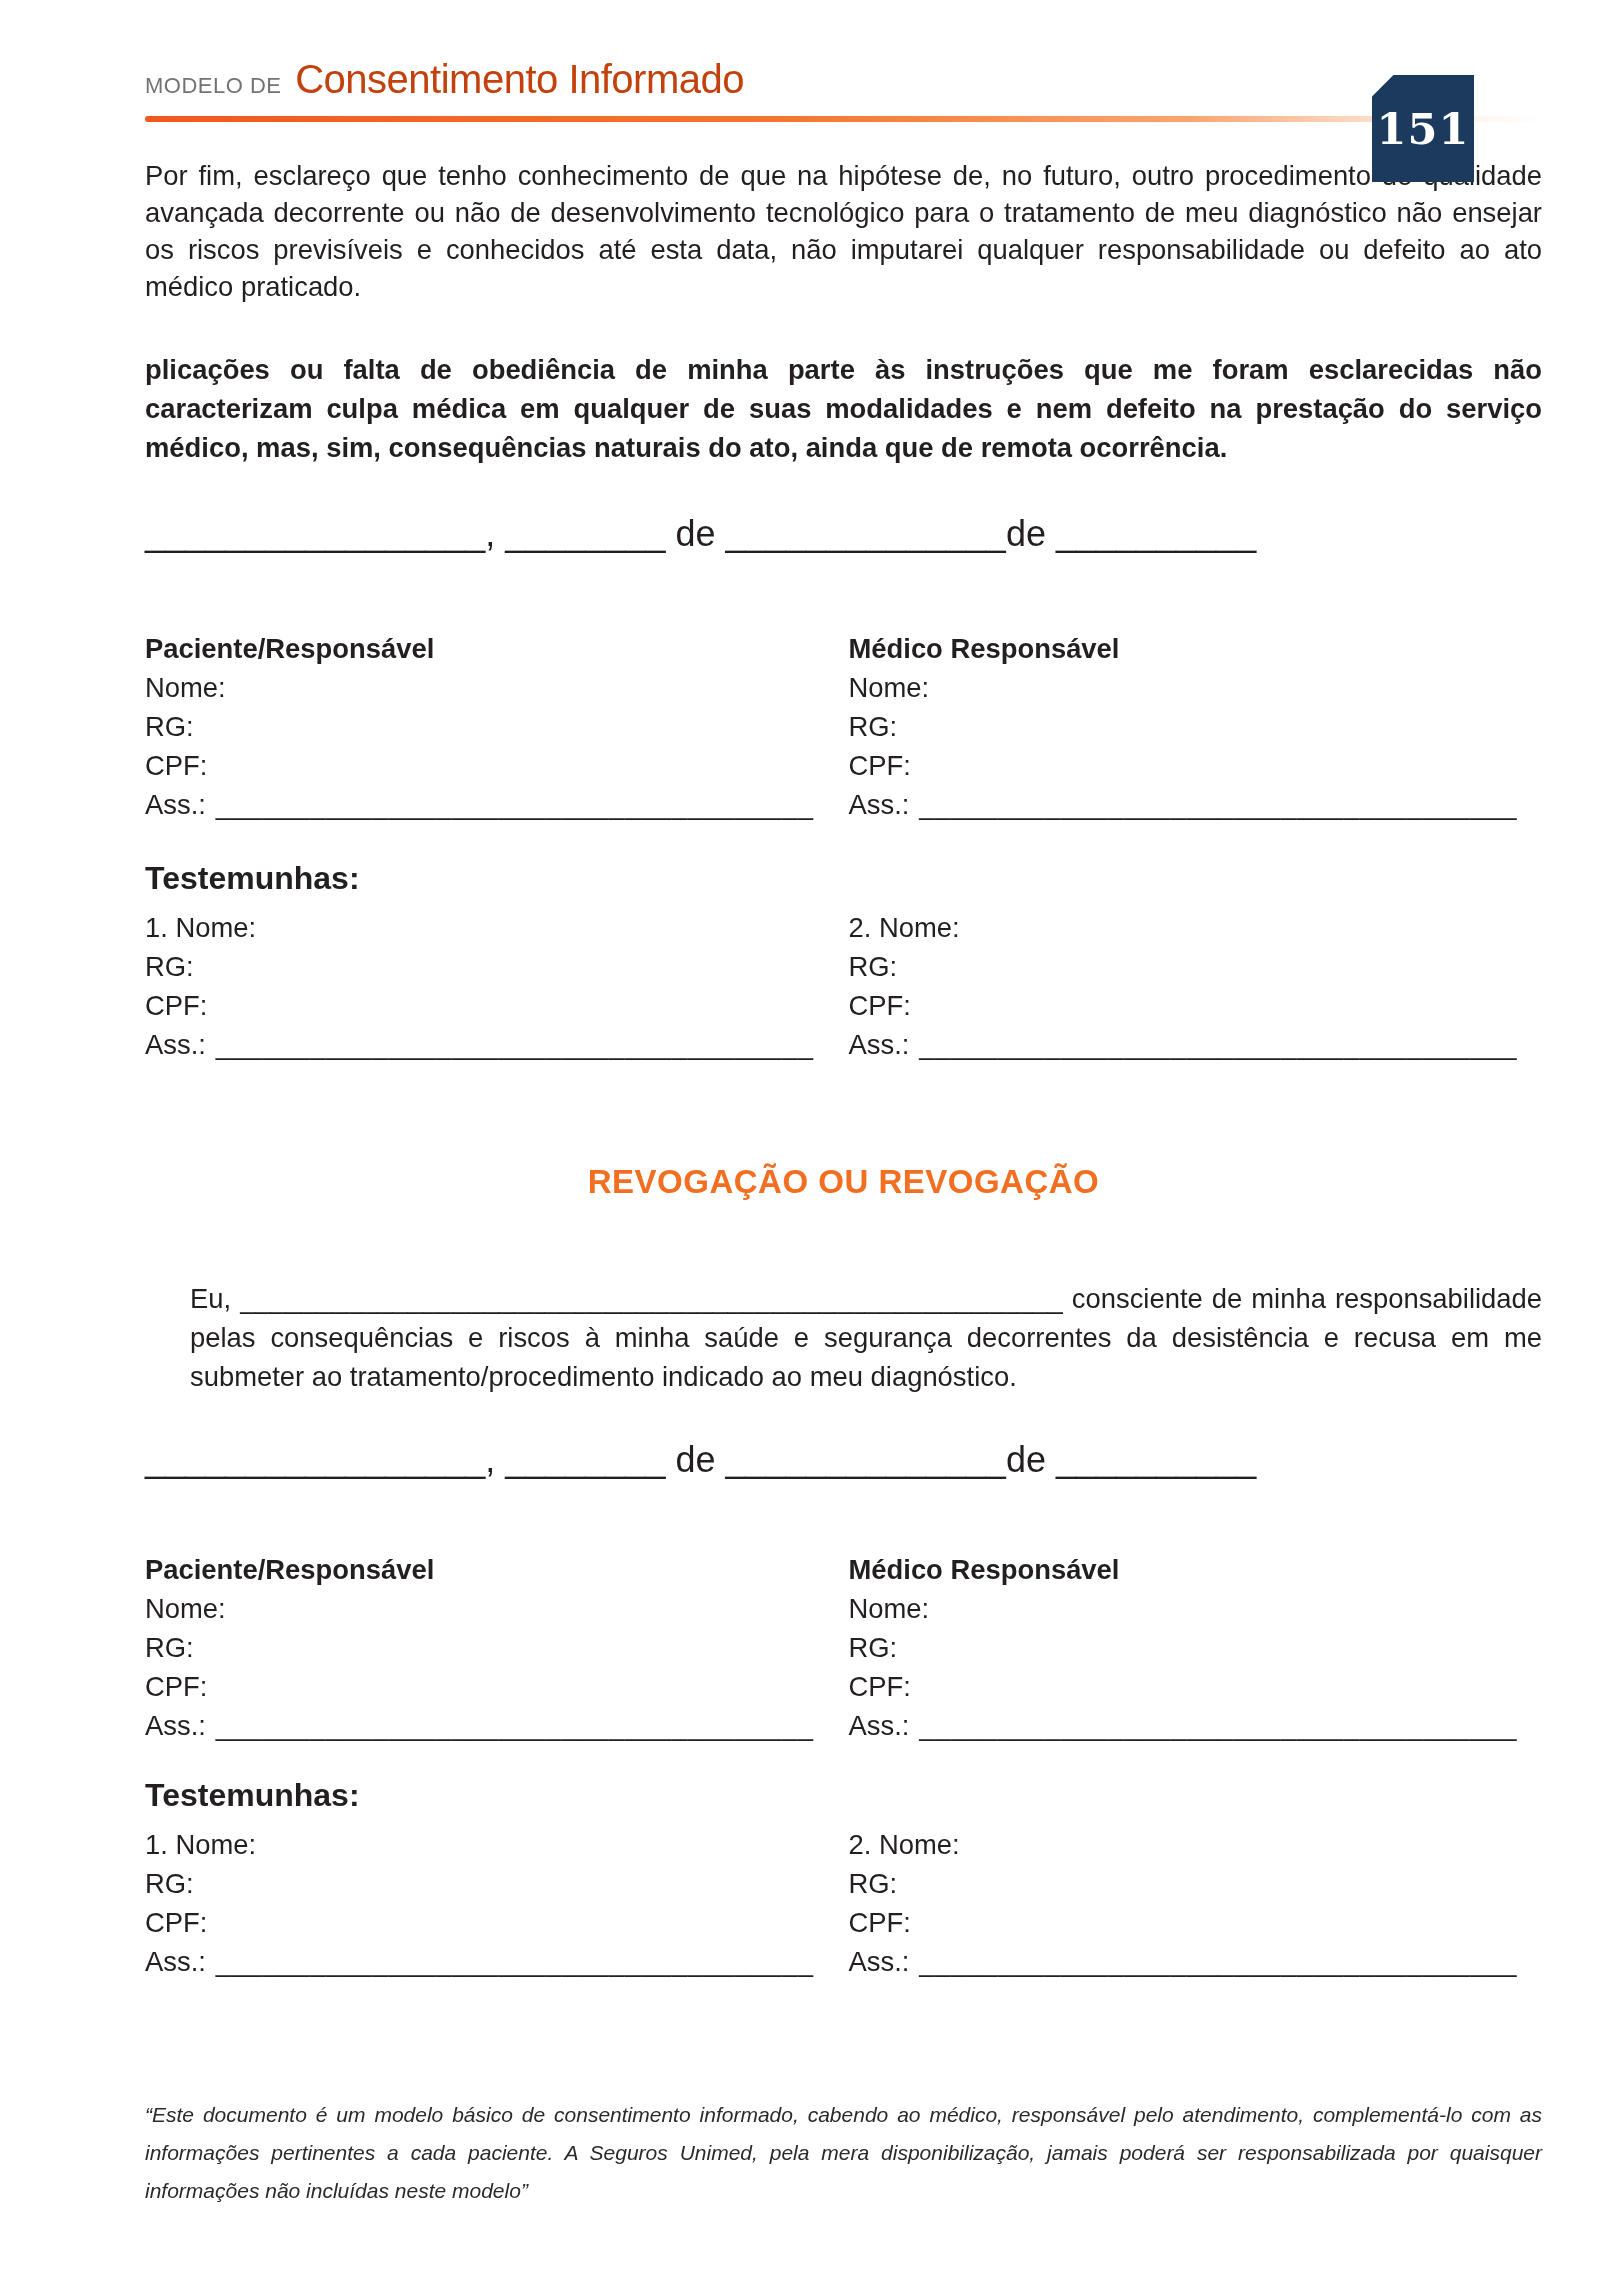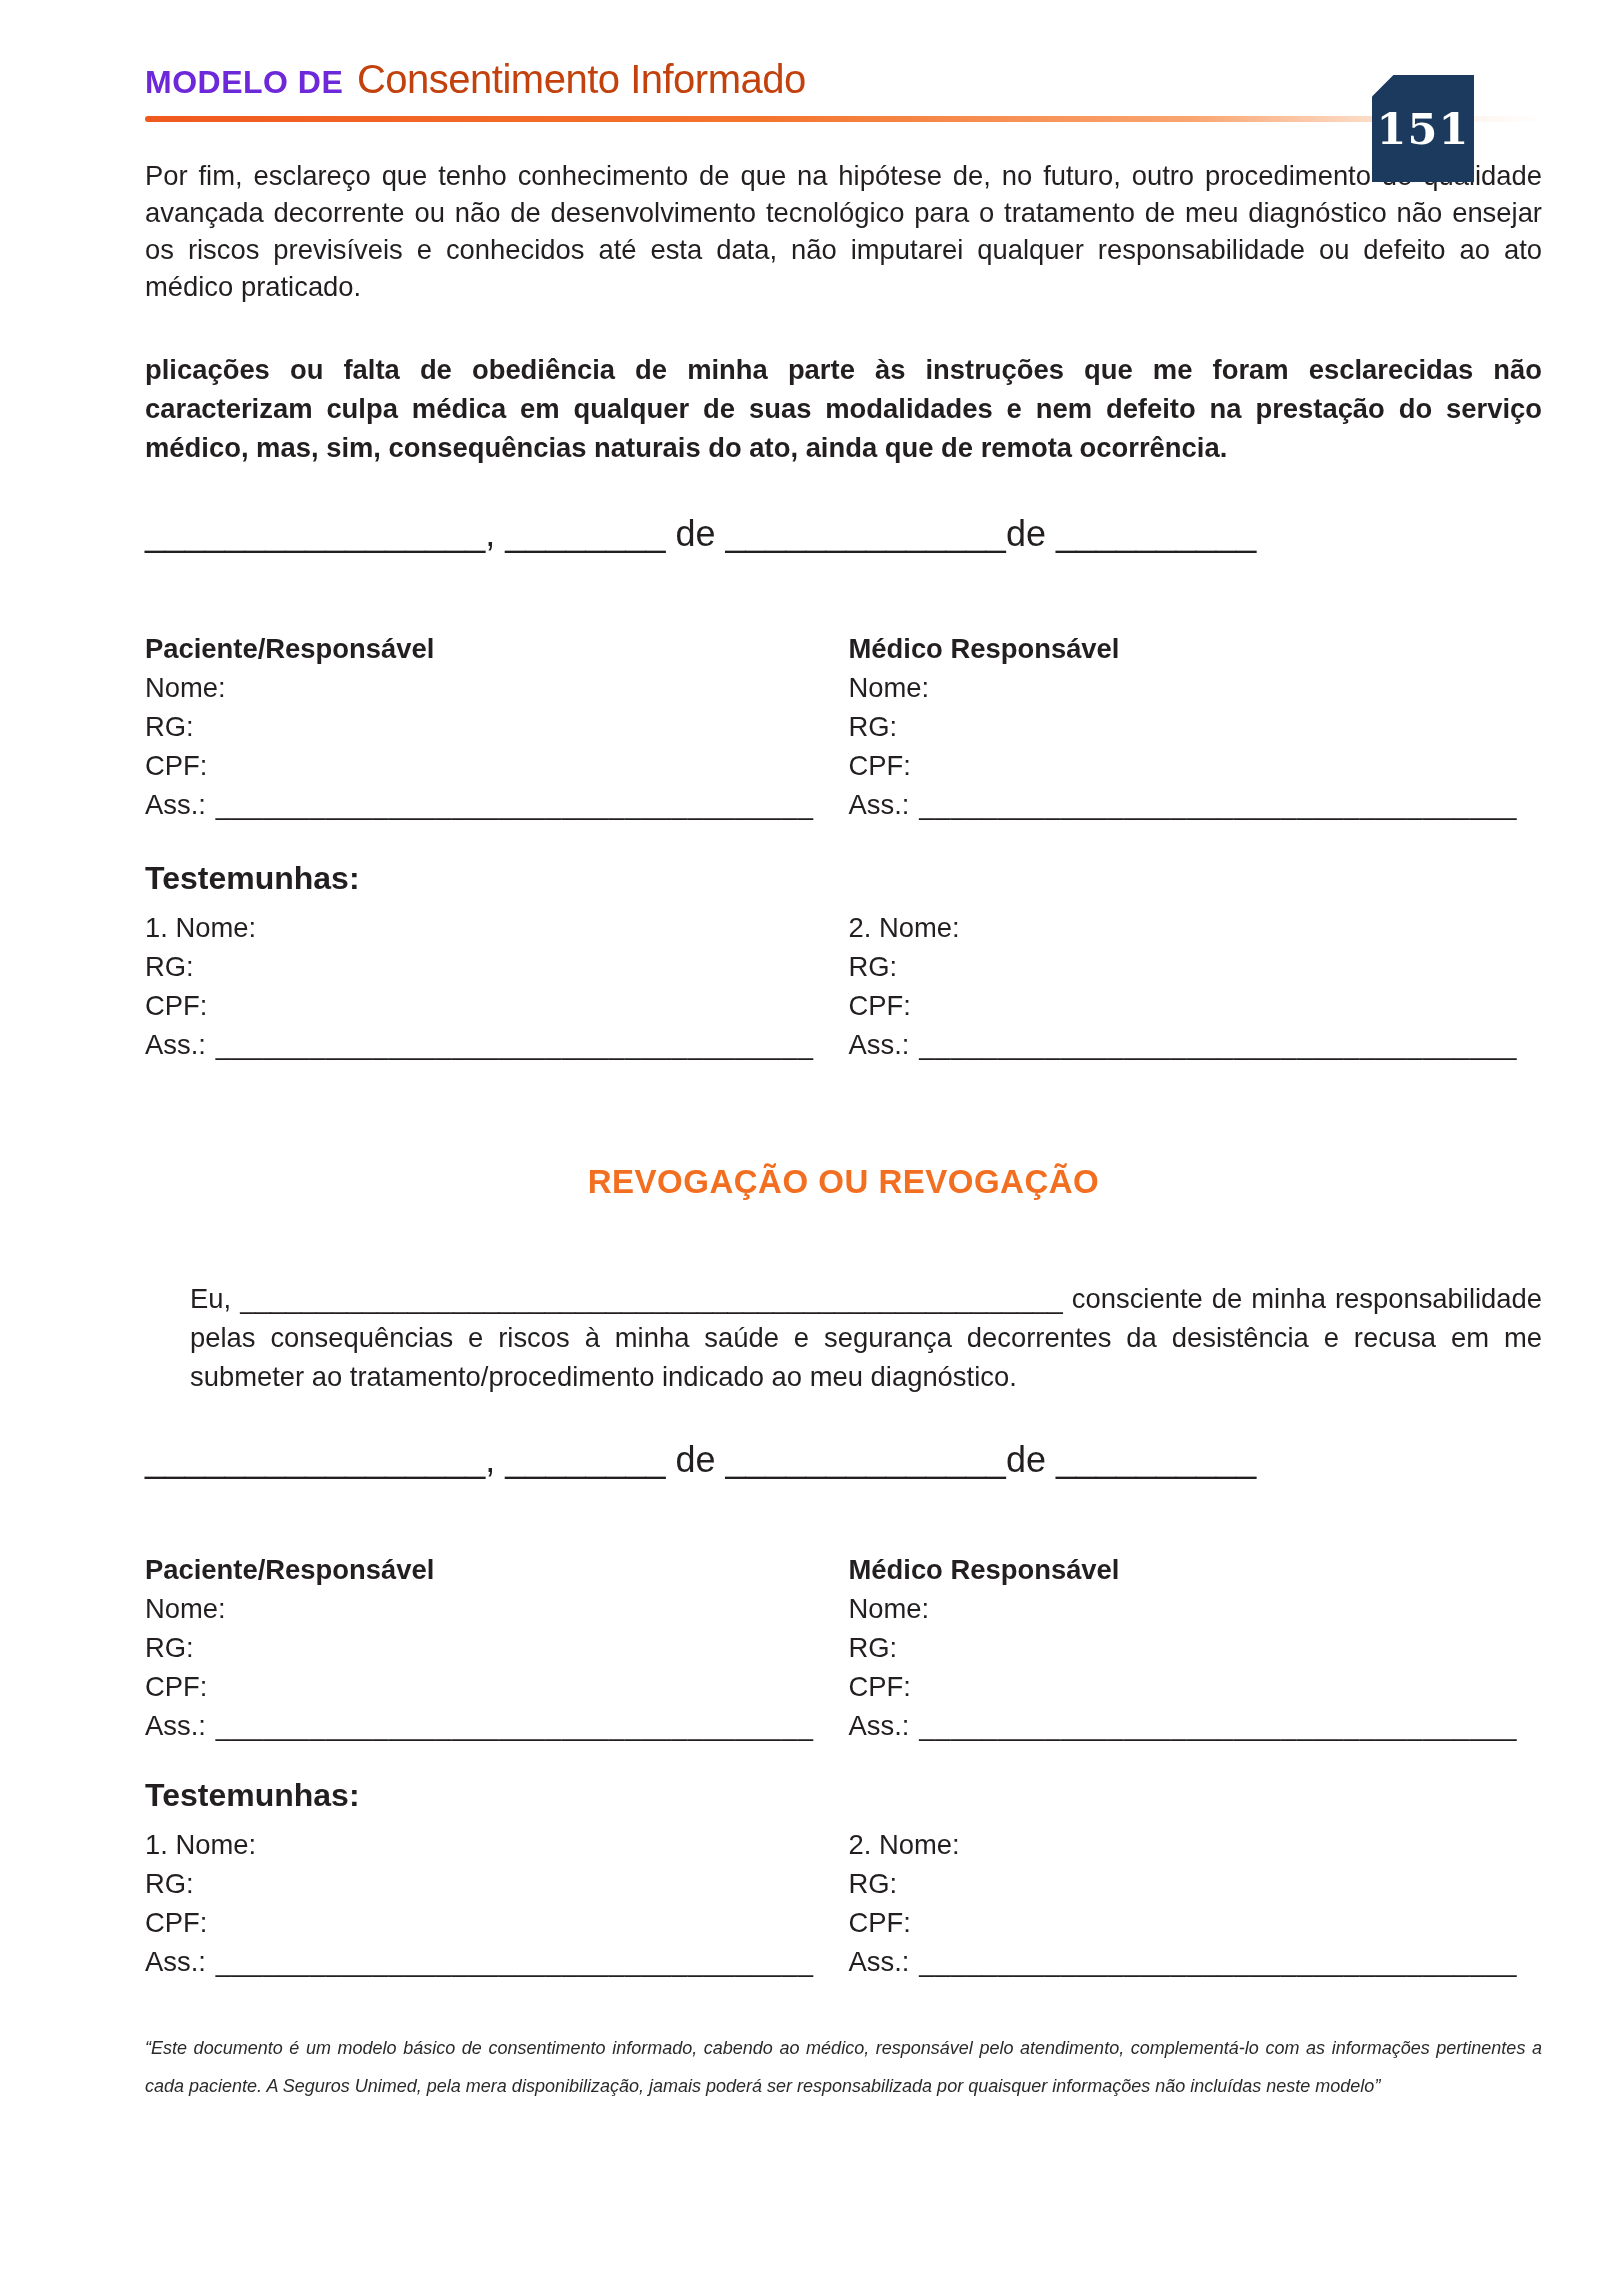--- a/index.html
+++ b/index.html
@@ -15,23 +15,23 @@
     overflow: hidden;
   }
   
   .header-row {
     display: flex;
     align-items: baseline;
     gap: 13.7px;
     margin-top: 57px;
   }
   .kicker {
-    font-size: 32px;
-    font-weight: bold;
-    color: #6d28d9;
+    font-size: 22px;
+    font-weight: normal;
+    color: #737373;
     letter-spacing: 0.5px;
   }
   .doc-title {
     font-size: 40px;
     font-weight: 400;
     color: #c2410c;
     letter-spacing: -0.5px;
   }
   .header-rule {
     height: 5.9px;
@@ -108,22 +108,22 @@
   .revocation-para {
     margin-top: 78px;
     font-size: 27.4px;
     line-height: 39px;
     text-align: justify;
     margin-left: 45px;
   }
   .date-line.second { margin-top: 44px; }
   
   .footer-quote {
-    margin-top: 48px;
-    font-size: 18px;
+    margin-top: 115px;
+    font-size: 21px;
     line-height: 38px;
     font-style: italic;
     color: #2a2a2a;
     text-align: justify;
   }
 </style>
 </head>
 <body>
 
 <div class="page">

